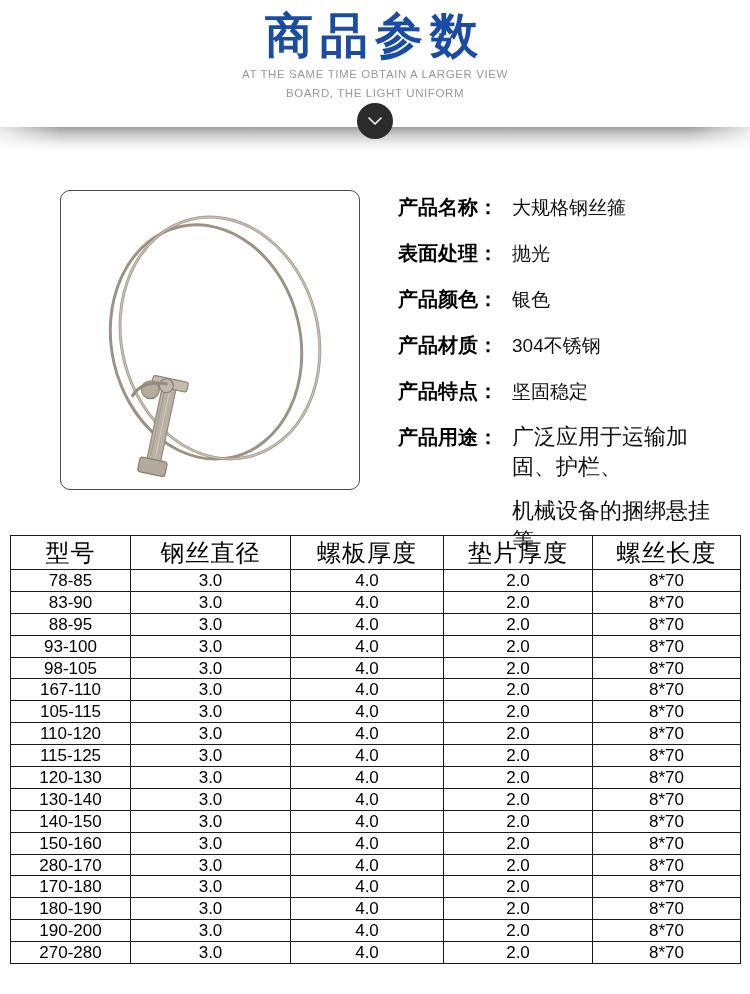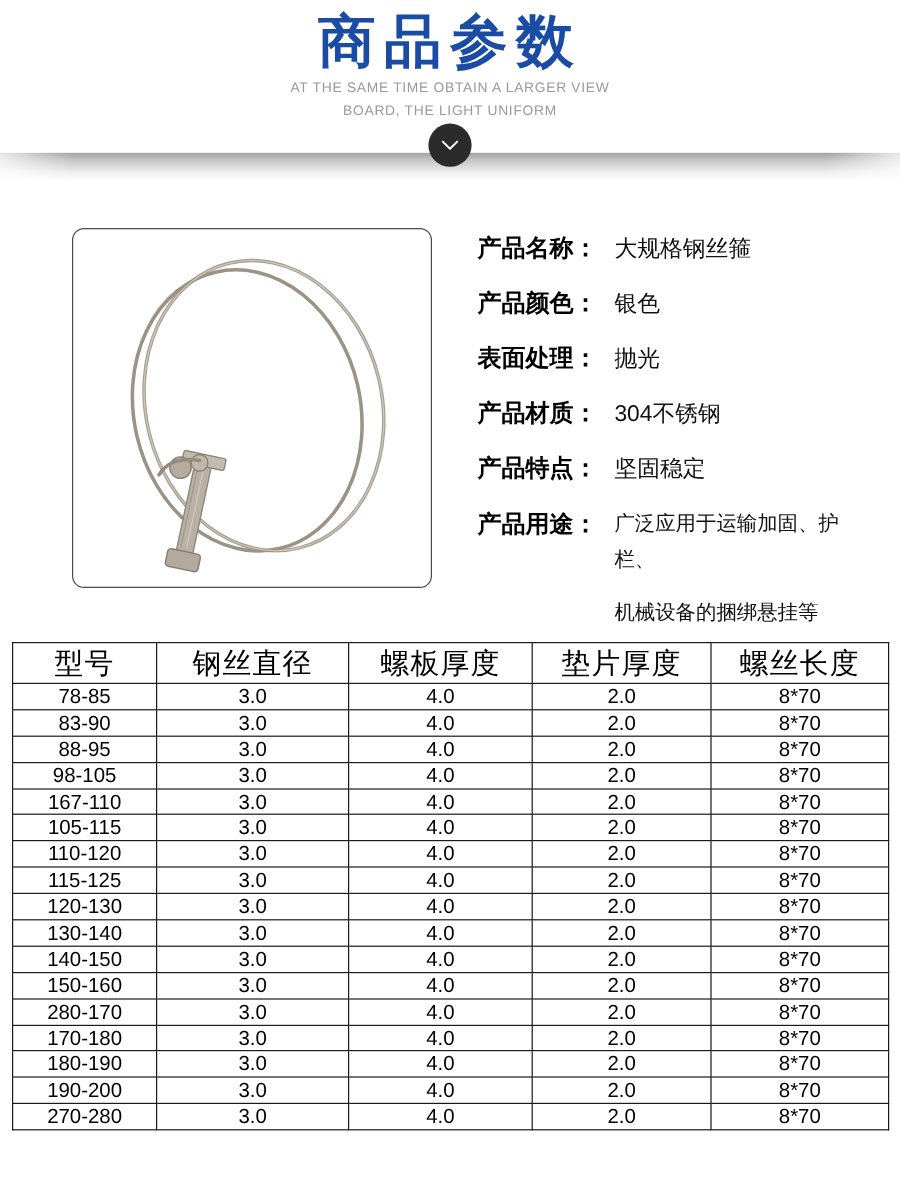--- a/index.html
+++ b/index.html
@@ -70,21 +70,21 @@
   .spec-row { display: flex; margin-bottom: 15px; align-items: flex-start; }
   .spec-label {
     flex: 0 0 114px;
     font-size: 20px;
     font-weight: 700;
     color: #000;
     line-height: 31px;
     white-space: nowrap;
   }
   .spec-value { font-size: 19px; color: #111; line-height: 31px; }
-  .spec-row.small .spec-value { font-size: 17px; line-height: 30px; }
+  .spec-row.small .spec-value { font-size: 22px; line-height: 30px; }
   .spec-value .line2 { display: block; margin-top: 14px; }
 
   
   table.spec-table {
     position: absolute;
     top: 535px; left: 10px;
     width: 730px;
     border-collapse: collapse;
     table-layout: fixed;
   }
@@ -151,26 +151,26 @@
         <path d="M72 206 q10 -16 34 -12" fill="none" stroke="#948b7e" stroke-width="3" stroke-linecap="round"></path>
       </svg>
     </div>
 
     <div class="specs" id="specs">
         <div class="spec-row">
           <div class="spec-label">产品名称：</div>
           <div class="spec-value">大规格钢丝箍</div>
         </div>
         <div class="spec-row">
+          <div class="spec-label">表面处理：</div>
+          <div class="spec-value">抛光</div>
+        </div>
+        <div class="spec-row">
           <div class="spec-label">产品颜色：</div>
           <div class="spec-value">银色</div>
-        </div>
-        <div class="spec-row">
-          <div class="spec-label">表面处理：</div>
-          <div class="spec-value">抛光</div>
         </div>
         <div class="spec-row">
           <div class="spec-label">产品材质：</div>
           <div class="spec-value">304不锈钢</div>
         </div>
         <div class="spec-row">
           <div class="spec-label">产品特点：</div>
           <div class="spec-value">坚固稳定</div>
         </div>
         <div class="spec-row small">
@@ -213,20 +213,27 @@
           <td>8*70</td>
         </tr>
         <tr>
           <td>88-95</td>
           <td>3.0</td>
           <td>4.0</td>
           <td>2.0</td>
           <td>8*70</td>
         </tr>
         <tr>
+          <td>93-100</td>
+          <td>3.0</td>
+          <td>4.0</td>
+          <td>2.0</td>
+          <td>8*70</td>
+        </tr>
+        <tr>
           <td>98-105</td>
           <td>3.0</td>
           <td>4.0</td>
           <td>2.0</td>
           <td>8*70</td>
         </tr>
         <tr>
           <td>167-110</td>
           <td>3.0</td>
           <td>4.0</td>

